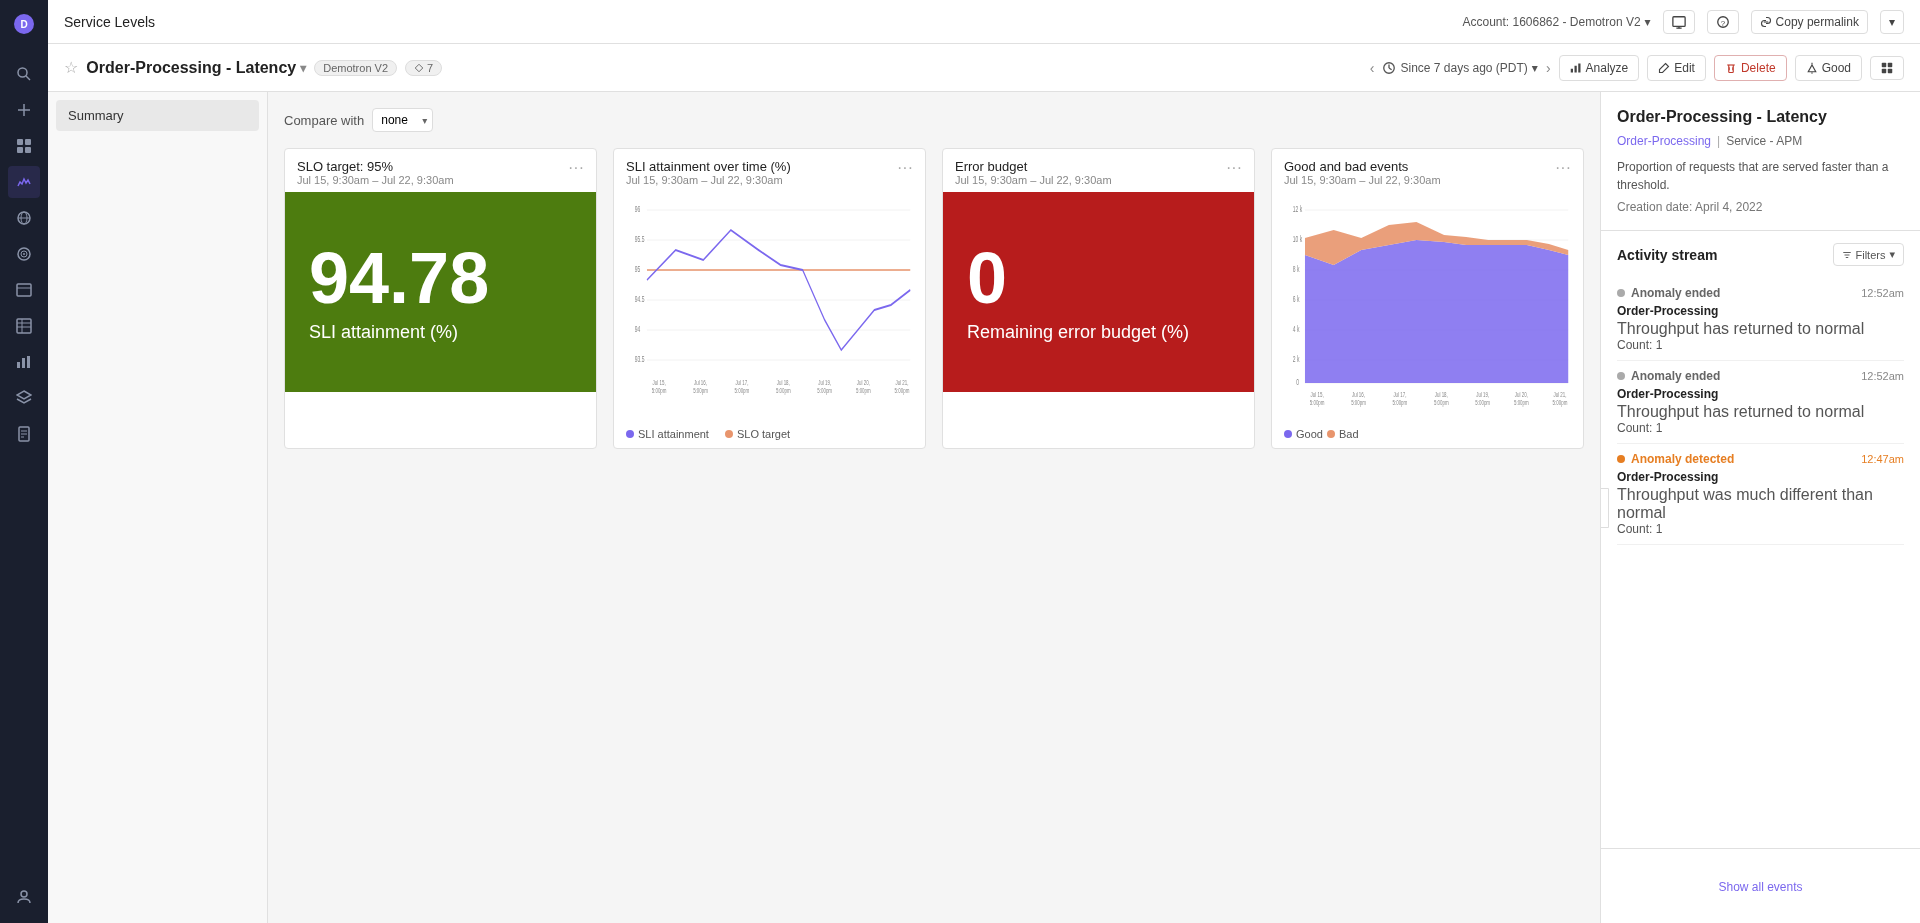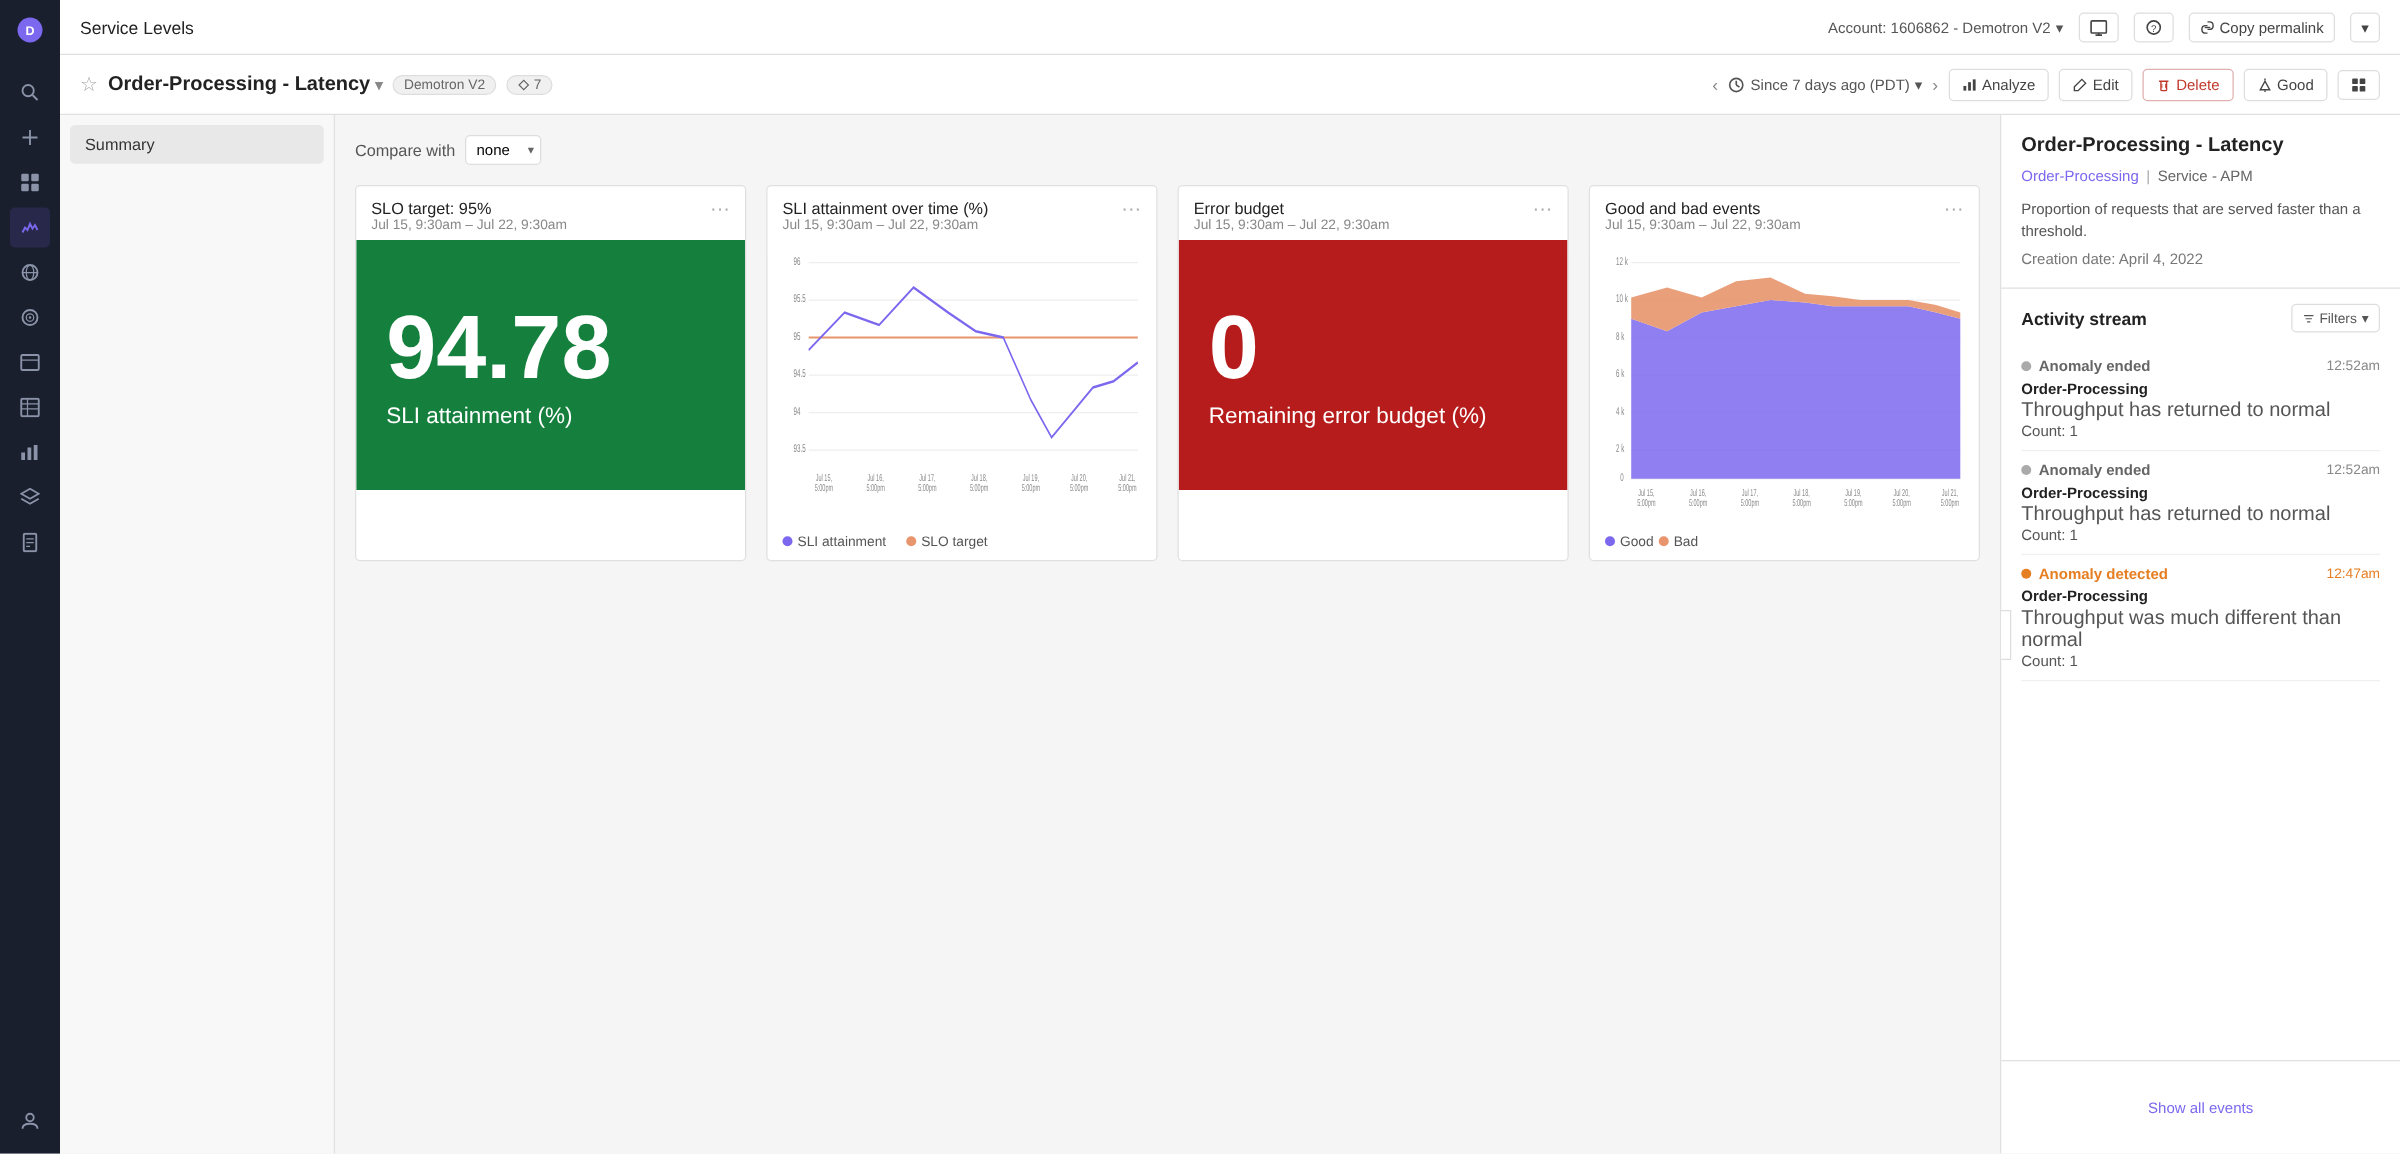--- a/index.html
+++ b/index.html
@@ -176,21 +176,21 @@
     .chart-header {
       padding: 10px 12px 6px;
       display: flex; justify-content: space-between; align-items: flex-start;
     }
     .chart-title { font-size: 13px; font-weight: 500; color: #222; }
     .chart-subtitle { font-size: 11px; color: #888; }
     .chart-menu { color: #aaa; cursor: pointer; font-size: 16px; }
 
     
     .slo-big {
-      background: #15803d;
+      background: #4d7c0f;
       color: #fff;
       padding: 24px;
       display: flex; flex-direction: column; align-items: flex-start; justify-content: center;
       min-height: 200px;
     }
     .slo-number {
       font-size: 72px; font-weight: 700; line-height: 1;
       margin-bottom: 8px;
     }
     .slo-label { font-size: 18px; font-weight: 400; }

